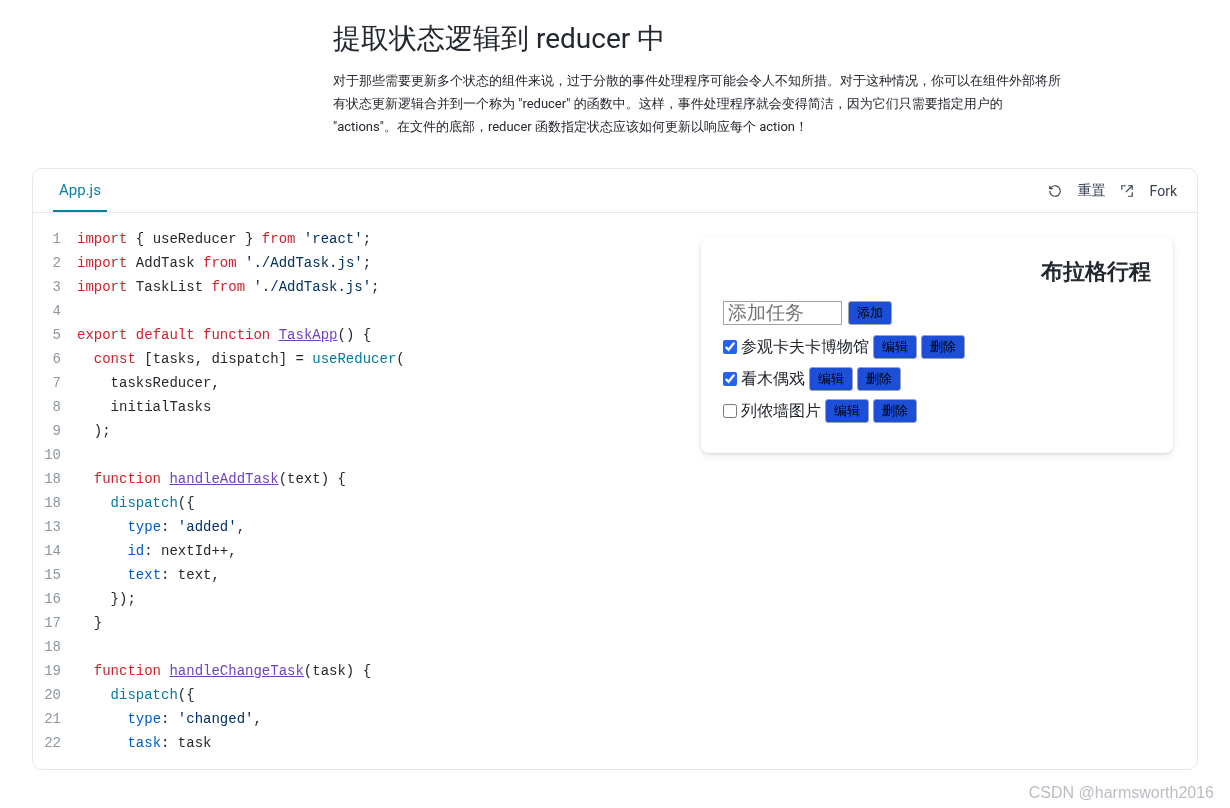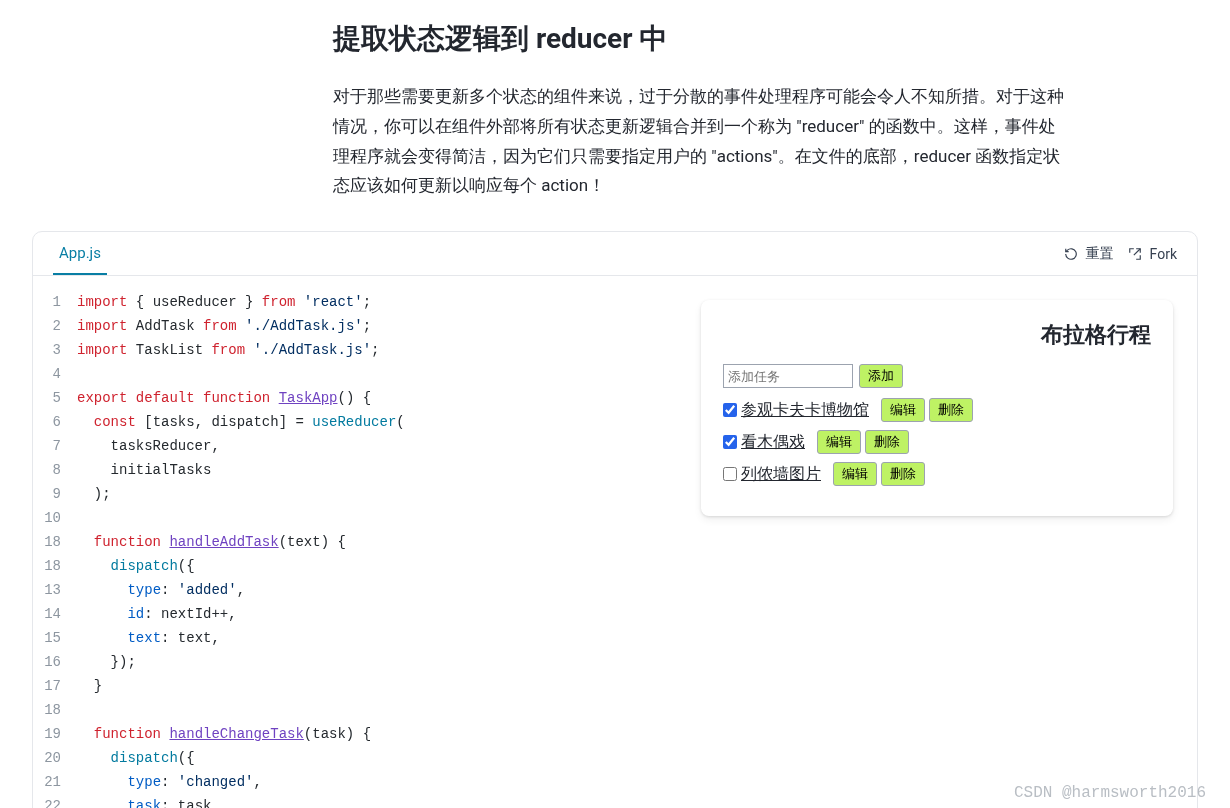--- a/index.html
+++ b/index.html
@@ -9,26 +9,26 @@
     color: #23272f;
     width: 1230px;
   }
   .content {
     max-width: 900px;
     margin: 0 auto;
     padding: 20px 0 30px 168px;
   }
   .content h2 {
     font-size: 28px;
-    font-weight: 700;
+    font-weight: 400;
     color: #23272f;
-    margin-bottom: 24px;
+    margin-bottom: 12px;
   }
   .content p {
-    font-size: 17px;
+    font-size: 13px;
     line-height: 1.75;
     color: #23272f;
   }
   .sandbox {
     margin: 0 32px 24px 32px;
     border: 1px solid #e5e7eb;
     border-radius: 10px;
     overflow: hidden;
     background: #fff;
   }
@@ -52,21 +52,21 @@
     margin-left: auto;
     display: flex;
     gap: 14px;
     align-items: center;
     color: #374151;
     font-size: 14px;
   }
   .action {
     display: inline-flex;
     align-items: center;
-    gap: 8px;
+    gap: 16px;
     cursor: pointer;
   }
   .action svg { width: 14px; height: 14px; }
   .sandbox-body {
     display: flex;
   }
   .code-pane {
     flex: 1 1 50%;
     padding: 14px 0 14px 0;
     font-family: "SFMono-Regular", Consolas, "Liberation Mono", Menlo, monospace;
@@ -111,50 +111,50 @@
   .add-row {
     display: flex;
     gap: 6px;
     align-items: center;
     margin-bottom: 10px;
   }
   .add-row input[type="text"] {
     height: 24px;
     border: 1px solid #9ca3af;
     padding: 1px 4px;
-    font-size: 13px;
-    width: 130px;
+    font-size: 19px;
+    width: 119px;
   }
   .btn {
     font-size: 13px;
     padding: 2px 8px;
     border: 1px solid #9ca3af;
     border-radius: 3px;
-    background: #bef264;
+    background: #1d4ed8;
     cursor: pointer;
   }
   .task-row {
     display: flex;
     align-items: center;
     gap: 4px;
     margin: 8px 0;
     font-size: 16px;
   }
   .task-row input[type="checkbox"] {
     width: 14px; height: 14px;
     accent-color: #2563eb;
   }
-  .task-label { margin-right: 8px; text-decoration: underline; }
+  .task-label { margin-right: 0; }
   .watermark {
     position: fixed;
-    right: 24px;
+    right: 16px;
     bottom: 6px;
     color: #b9bec4;
     font-size: 16px;
-    font-family: Liberation Mono, monospace;
+    font-family: Liberation Sans, sans-serif;
     pointer-events: none;
   }
 </style>
 </head>
 <body>
 
 <div class="content">
   <h2>提取状态逻辑到 reducer 中</h2>
   <p>对于那些需要更新多个状态的组件来说，过于分散的事件处理程序可能会令人不知所措。对于这种情况，你可以在组件外部将所有状态更新逻辑合并到一个称为 "reducer" 的函数中。这样，事件处理程序就会变得简洁，因为它们只需要指定用户的 "actions"。在文件的底部，reducer 函数指定状态应该如何更新以响应每个 action！</p>
 </div>

